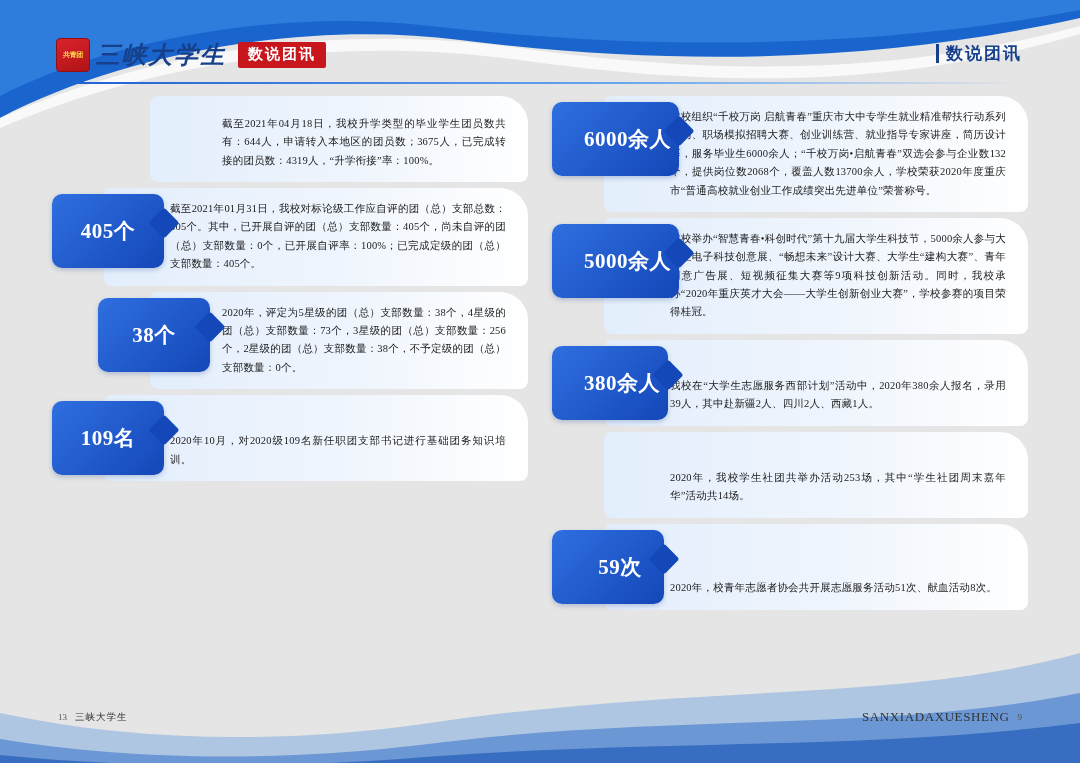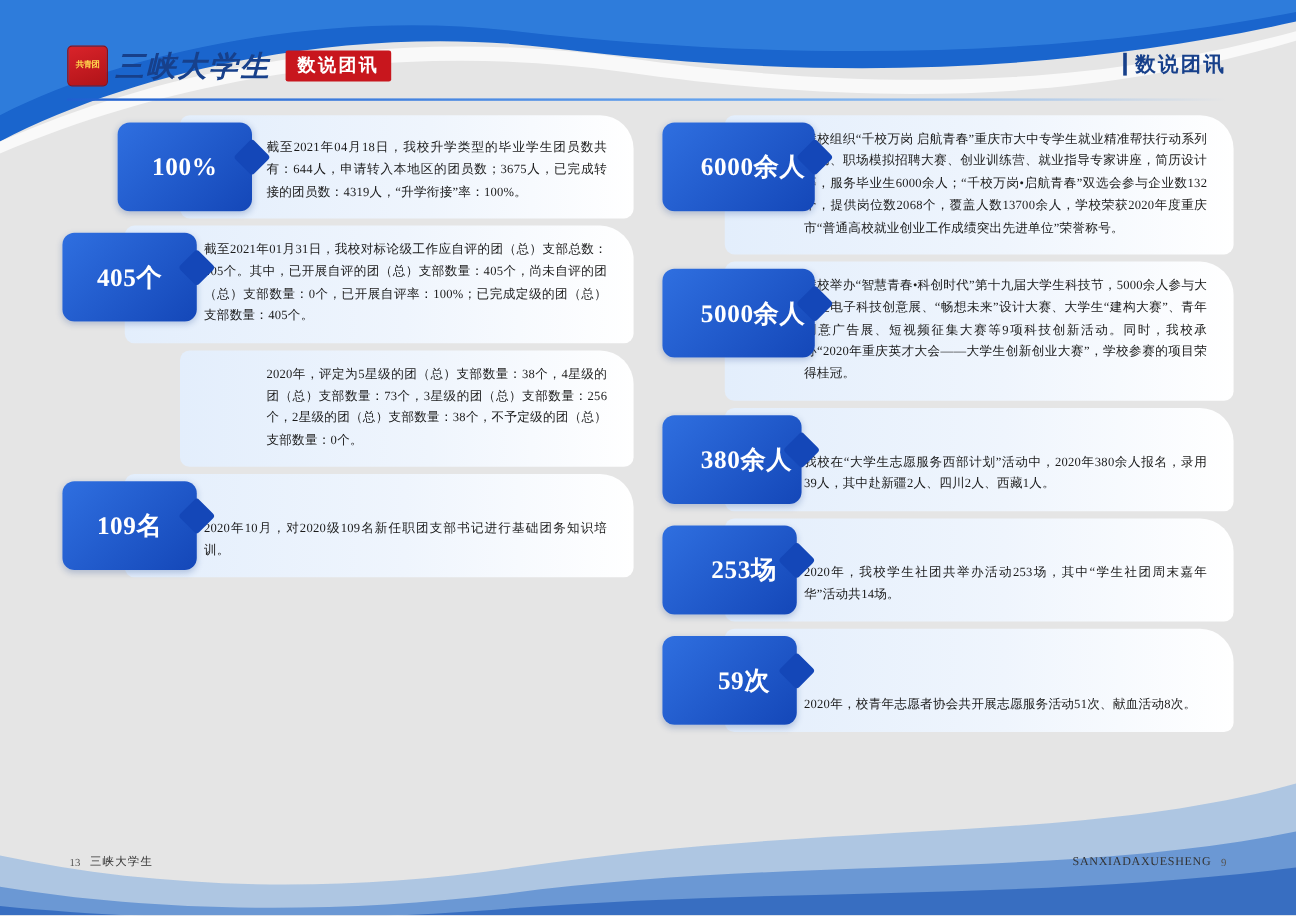--- a/index.html
+++ b/index.html
@@ -149,21 +149,21 @@
   
   .footer {
     position: absolute; left: 40px; right: 40px; bottom: 24px;
     display: flex; justify-content: space-between; align-items: center;
     font-family: "Liberation Serif", serif;
     color: #3b3b3b;
   }
   .footer-left, .footer-right { display: flex; align-items: center; gap: 8px; }
   .footer-pageno { font-size: 9px; color: #555; }
   .footer-label { font-size: 9.5px; color: #333; letter-spacing: 1px; }
-  .footer-label-en { font-size: 10px; color: #333; letter-spacing: 0.6px; }
+  .footer-label-en { font-size: 13px; color: #333; letter-spacing: 0.6px; }
 </style>
 </head>
 <body>
 
 <div id="page">
 
   <svg class="bg-wave-top" viewBox="0 0 1080 150" preserveAspectRatio="none">
     <path d="M0,0 L1080,0 L1080,18 C900,58 700,70 460,40 C300,20 120,55 0,118 Z" fill="#0f5ecb" opacity="0.95"></path>
     <path d="M0,0 L1080,0 L1080,10 C880,48 660,52 430,26 C280,8 110,40 0,96 Z" fill="#3f8fe8" opacity="0.55"></path>
     <path d="M0,118 C150,52 330,22 520,48 C760,82 930,66 1080,26 L1080,34 C930,78 760,94 520,60 C330,34 150,64 0,128 Z" fill="#ffffff" opacity="0.75"></path>
@@ -188,34 +188,34 @@
         <div class="txt">数说团讯</div>
       </div>
     </div>
     <div class="header-rule"></div>
 
     <div class="columns">
 
       <div class="col col-left">
 
         <div class="card indent">
-          <div class="card-badge">100%</div>
           <div class="card-body">
             <div class="card-text">截至2021年04月18日，我校升学类型的毕业学生团员数共有：644人，申请转入本地区的团员数；3675人，已完成转接的团员数：4319人，“升学衔接”率：100%。</div>
           </div>
         </div>
 
         <div class="card flush">
           <div class="card-badge">405个</div>
           <div class="card-body">
             <div class="card-text">截至2021年01月31日，我校对标论级工作应自评的团（总）支部总数：405个。其中，已开展自评的团（总）支部数量：405个，尚未自评的团（总）支部数量：0个，已开展自评率：100%；已完成定级的团（总）支部数量：405个。</div>
           </div>
         </div>
 
         <div class="card indent">
+          <div class="card-badge">38个</div>
           <div class="card-body">
             <div class="card-text">2020年，评定为5星级的团（总）支部数量：38个，4星级的团（总）支部数量：73个，3星级的团（总）支部数量：256个，2星级的团（总）支部数量：38个，不予定级的团（总）支部数量：0个。</div>
           </div>
         </div>
 
         <div class="card flush">
           <div class="card-badge">109名</div>
           <div class="card-body">
             <div class="card-text">2020年10月，对2020级109名新任职团支部书记进行基础团务知识培训。</div>
           </div>
@@ -241,21 +241,20 @@
         </div>
 
         <div class="card flush">
           <div class="card-badge">380余人</div>
           <div class="card-body">
             <div class="card-text">我校在“大学生志愿服务西部计划”活动中，2020年380余人报名，录用39人，其中赴新疆2人、四川2人、西藏1人。</div>
           </div>
         </div>
 
         <div class="card flush">
-          <div class="card-badge">253场</div>
           <div class="card-body">
             <div class="card-text">2020年，我校学生社团共举办活动253场，其中“学生社团周末嘉年华”活动共14场。</div>
           </div>
         </div>
 
         <div class="card flush">
           <div class="card-badge">59次</div>
           <div class="card-body">
             <div class="card-text">2020年，校青年志愿者协会共开展志愿服务活动51次、献血活动8次。</div>
           </div>

